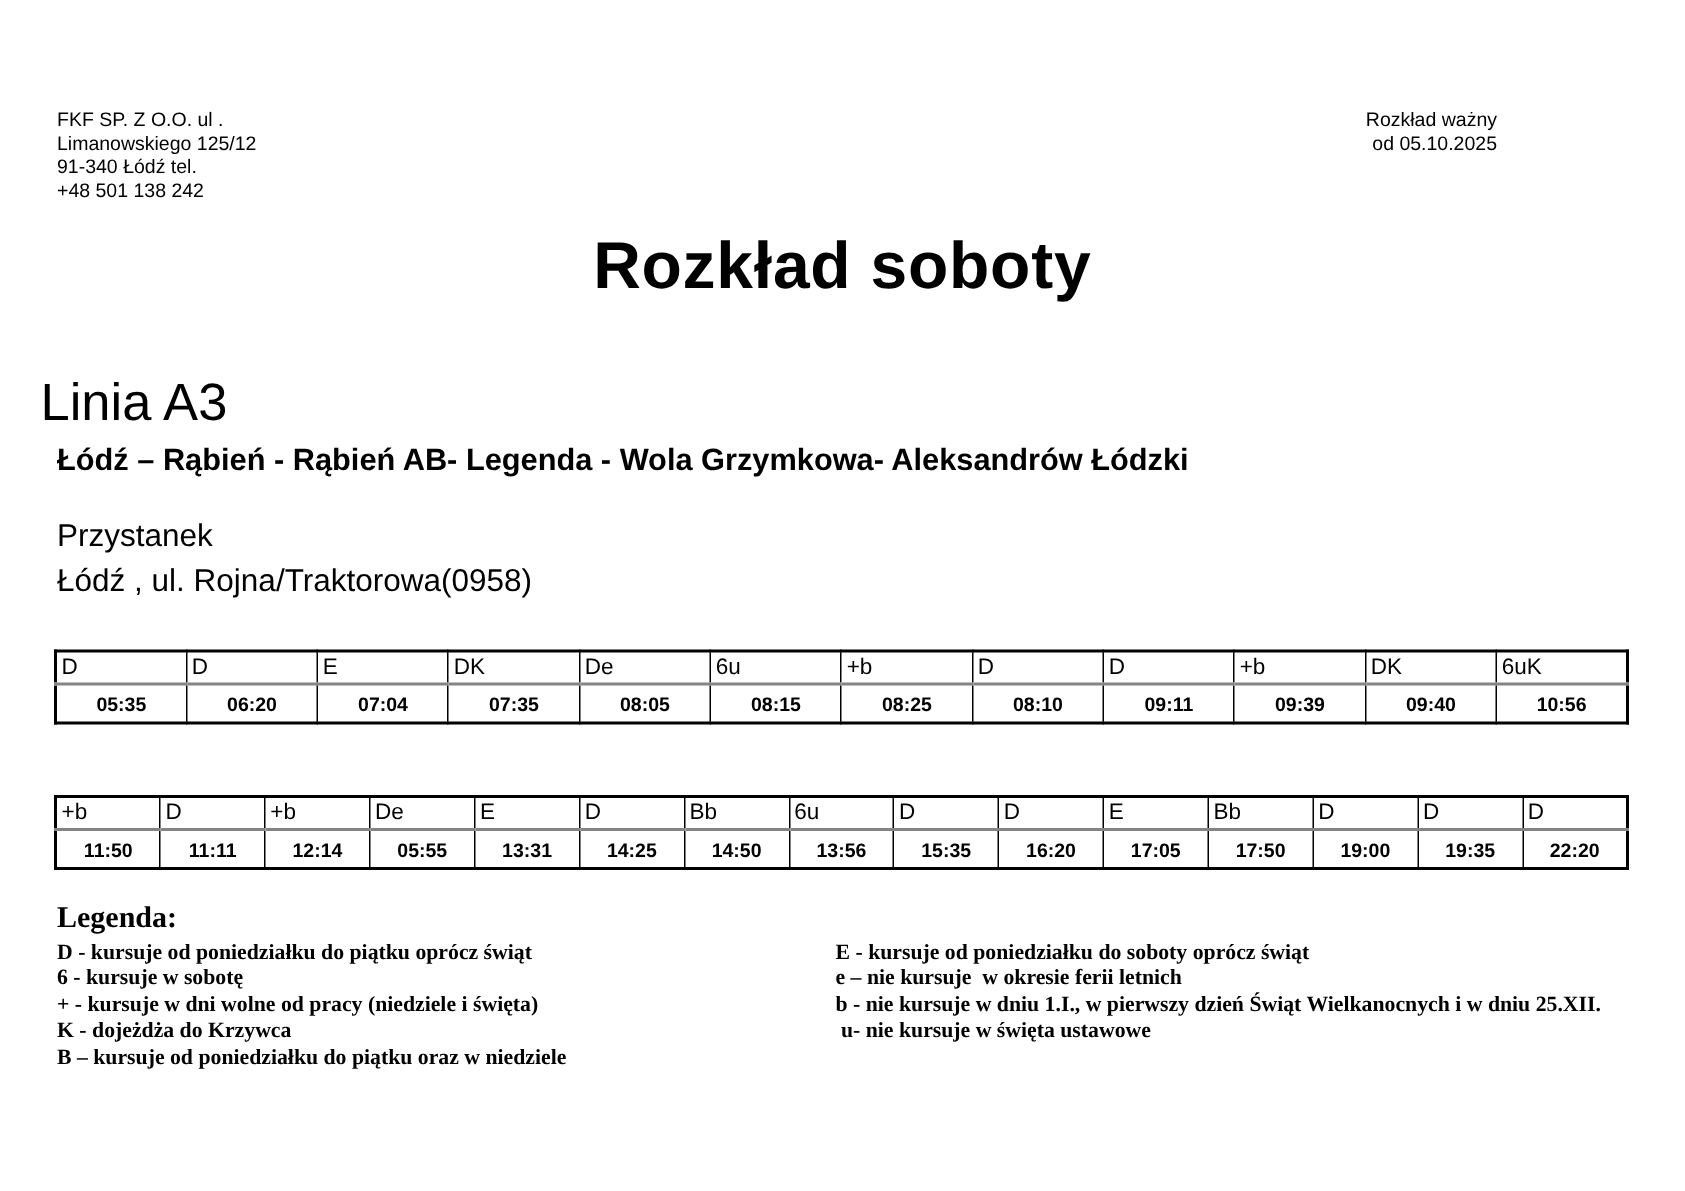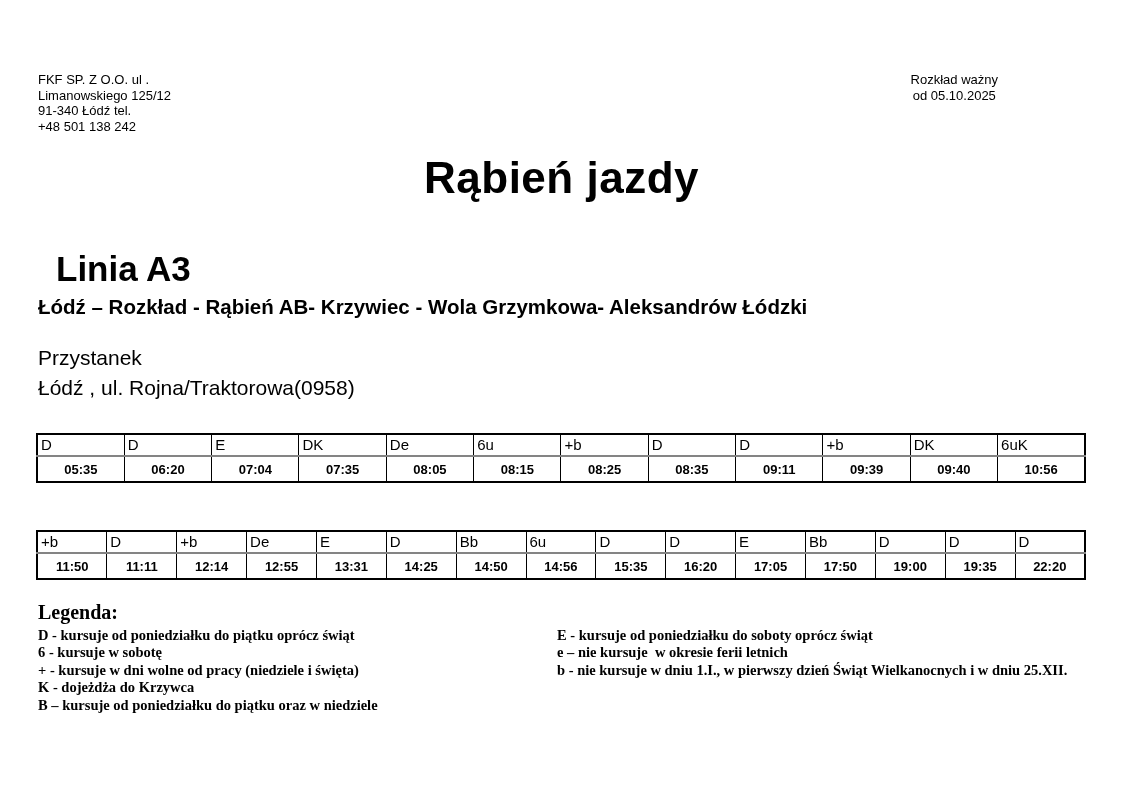--- a/index.html
+++ b/index.html
@@ -16,35 +16,35 @@
     position: absolute;
     left: 38px; top: 72px;
     font-size: 13px;
     line-height: 15.6px;
   }
   .validity {
     position: absolute;
     right: 125px; top: 72px;
     font-size: 13px;
     line-height: 15.6px;
-    text-align: center;
+    text-align: right;
   }
   .page-title {
     position: absolute;
     left: 0; right: 0; top: 153px;
     text-align: center;
     font-size: 44px;
     font-weight: bold;
     letter-spacing: 0.5px;
   }
   .line-title {
     position: absolute;
-    left: 56px; top: 249px;
+    left: 27px; top: 249px;
     font-size: 35px;
-    font-weight: bold;
+    font-weight: normal;
   }
   .route {
     position: absolute;
     left: 38px; top: 295px;
     font-size: 20.5px;
     font-weight: bold;
   }
   .stop-block {
     position: absolute;
     left: 38px; top: 343px;
@@ -111,24 +111,24 @@
   <div>Limanowskiego 125/12</div>
   <div>91-340 Łódź tel.</div>
   <div>+48 501 138 242</div>
 </div>
 
 <div class="validity">
   <div>Rozkład ważny</div>
   <div>od 05.10.2025</div>
 </div>
 
-<div class="page-title">Rąbień jazdy</div>
+<div class="page-title">Rozkład soboty</div>
 
 <div class="line-title">Linia A3</div>
-<div class="route">Łódź – Rozkład - Rąbień AB- Krzywiec - Wola Grzymkowa- Aleksandrów Łódzki</div>
+<div class="route">Łódź – Rąbień - Rąbień AB- Legenda - Wola Grzymkowa- Aleksandrów Łódzki</div>
 
 <div class="stop-block">
   <div>Przystanek</div>
   <div>Łódź , ul. Rojna/Traktorowa(0958)</div>
 </div>
 
 <table class="timetable" id="timetable-1">
   <tbody>
     <tr class="sym-row">
         <th>D</th>
@@ -145,21 +145,21 @@
         <th>6uK</th>
       </tr>
     <tr class="time-row">
         <td>05:35</td>
         <td>06:20</td>
         <td>07:04</td>
         <td>07:35</td>
         <td>08:05</td>
         <td>08:15</td>
         <td>08:25</td>
-        <td>08:35</td>
+        <td>08:10</td>
         <td>09:11</td>
         <td>09:39</td>
         <td>09:40</td>
         <td>10:56</td>
       </tr>
   </tbody>
 </table>
 
 <table class="timetable" id="timetable-2">
   <tbody>
@@ -177,25 +177,25 @@
         <th>E</th>
         <th>Bb</th>
         <th>D</th>
         <th>D</th>
         <th>D</th>
       </tr>
     <tr class="time-row">
         <td>11:50</td>
         <td>11:11</td>
         <td>12:14</td>
-        <td>12:55</td>
+        <td>05:55</td>
         <td>13:31</td>
         <td>14:25</td>
         <td>14:50</td>
-        <td>14:56</td>
+        <td>13:56</td>
         <td>15:35</td>
         <td>16:20</td>
         <td>17:05</td>
         <td>17:50</td>
         <td>19:00</td>
         <td>19:35</td>
         <td>22:20</td>
       </tr>
   </tbody>
 </table>
@@ -207,15 +207,16 @@
         <div class="legend-line">D - kursuje od poniedziałku do piątku oprócz świąt</div>
         <div class="legend-line">6 - kursuje w sobotę</div>
         <div class="legend-line">+ - kursuje w dni wolne od pracy (niedziele i święta)</div>
         <div class="legend-line">K - dojeżdża do Krzywca</div>
         <div class="legend-line">B – kursuje od poniedziałku do piątku oraz w niedziele</div>
       </div>
     <div class="legend-col legend-col-right">
         <div class="legend-line">E - kursuje od poniedziałku do soboty oprócz świąt</div>
         <div class="legend-line">e – nie kursuje  w okresie ferii letnich</div>
         <div class="legend-line">b - nie kursuje w dniu 1.I., w pierwszy dzień Świąt Wielkanocnych i w dniu 25.XII.</div>
+        <div class="legend-line"> u- nie kursuje w święta ustawowe</div>
       </div>
   </div>
 </div>
 
 </body></html>

